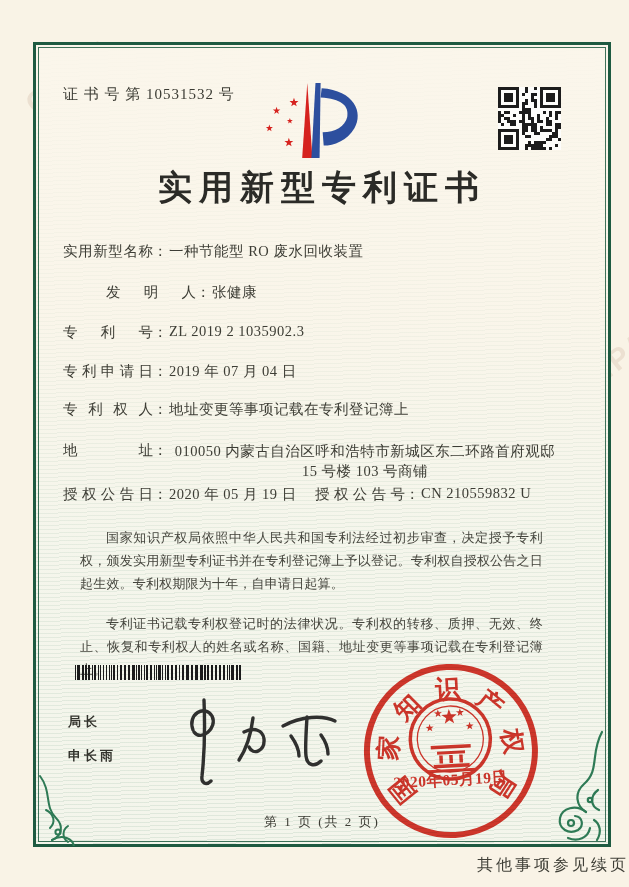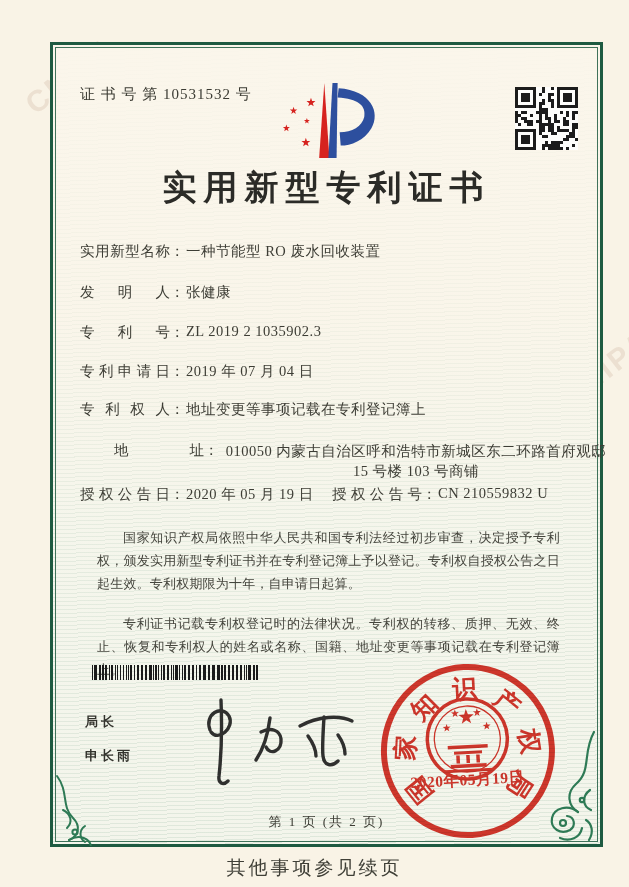--- a/index.html
+++ b/index.html
@@ -6,27 +6,27 @@
   .page{position:relative;width:629px;height:887px;background:#f9f3e6;overflow:hidden;
         font-family:"Liberation Serif","DejaVu Serif",serif;color:#3c3c34;}
   
   .wm{position:absolute;font-family:"Liberation Sans","DejaVu Sans",sans-serif;
       font-weight:bold;font-size:30px;letter-spacing:3px;color:rgba(185,150,125,0.20);
       transform:rotate(-38deg);white-space:nowrap;}
   .wm.light{color:rgba(185,150,125,0.12);}
   .wm-ring{position:absolute;left:150px;top:280px;width:300px;height:300px;border-radius:50%;
       border:10px solid rgba(215,185,155,0.08);}
   
-  .frame{position:absolute;left:50px;top:42px;width:547px;height:799px;
+  .frame{position:absolute;left:33px;top:42px;width:547px;height:799px;
       border:3px solid #1e5a41;
       background:
         linear-gradient(180deg, rgba(251,246,235,0.96) 0%, rgba(251,245,233,0.72) 34%,
                          rgba(243,245,235,0.40) 62%, rgba(234,241,233,0.22) 100%),
         repeating-linear-gradient(178deg, rgba(110,158,130,0.20) 0 1px, rgba(0,0,0,0) 1px 4px),
-        #f6f6ec;}
+        #f6f6ec; padding-left: 25px;}
   .frame::before{content:"";position:absolute;inset:2px;border:1px solid rgba(30,90,65,0.85);
       pointer-events:none;}
   .cert-no{position:absolute;left:27px;top:40px;font-size:15px;letter-spacing:1px;color:#3b3b33;}
   .logo{position:absolute;left:226px;top:34px;width:108px;height:84px;}
   .qr{position:absolute;left:462px;top:42px;width:63px;height:63px;background:#fdfdfb;}
   .title{position:absolute;left:0;top:120px;width:100%;text-align:center;
       font-size:34px;font-weight:bold;letter-spacing:7px;color:#2b2b27;}
   .fieldrow{position:absolute;left:27px;width:505px;height:22px;font-size:14.5px;
       color:#3d3d35;white-space:nowrap;}
   .f-label{display:inline-block;width:90px;text-align:justify;text-align-last:justify;
@@ -47,22 +47,22 @@
   .seal{position:absolute;left:324px;top:616px;width:182px;height:182px;
       transform:rotate(-3deg);mix-blend-mode:multiply;opacity:0.93;}
   .seal text{fill:#d5281e;font-family:"Liberation Serif",serif;font-weight:bold;}
   .seal .seal-char{font-size:25px;}
   .seal .seal-date{font-size:15.5px;letter-spacing:0.5px;}
   .flourish{position:absolute;pointer-events:none;}
   .flourish.br{right:-2px;bottom:-2px;width:72px;height:118px;}
   .flourish.bl{left:-2px;bottom:-2px;width:58px;height:76px;}
   .page-num{position:absolute;left:0;top:768px;width:100%;text-align:center;
       font-size:13px;letter-spacing:2px;color:#3c3c34;}
-  .cont-note{position:absolute;left:0;top:855px;width:100%;text-align:center;
-      font-size:19px;letter-spacing:3px;color:#3f3f37;}
+  .cont-note{position:absolute;left:0;top:855px;width:100%;text-align:right;
+      font-size:16px;letter-spacing:3px;color:#3f3f37;}
 </style>
 </head>
 <body>
 
 <div class="page">
 
   <div class="wm" style="left:18px;top:58px;">CNIPA</div>
   <div class="wm light" style="left:300px;top:95px;">CNIPA</div>
   <div class="wm" style="left:330px;top:248px;">CNIPA</div>
   <div class="wm" style="left:58px;top:508px;">CNIPA</div>
@@ -225,33 +225,33 @@
         <rect x="14" y="20" width="1" height="1" fill="#1c1c1c"></rect>
         <rect x="15" y="20" width="1" height="1" fill="#1c1c1c"></rect>
         <rect x="17" y="20" width="1" height="1" fill="#1c1c1c"></rect>
       </svg>
 
     <div class="title">实用新型专利证书</div>
 
     <div class="fieldrow" style="top:197px;">
       <span class="f-label">实用新型名称</span><span class="f-colon">：</span><span class="f-value">一种节能型 RO 废水回收装置</span>
     </div>
-    <div class="fieldrow" style="top:238px;">
+    <div class="fieldrow" style="top:238px;margin-left:43px;">
       <span class="f-label">发明人</span><span class="f-colon">：</span><span class="f-value">张健康</span>
     </div>
     <div class="fieldrow" style="top:278px;">
       <span class="f-label">专利号</span><span class="f-colon">：</span><span class="f-value">ZL 2019 2 1035902.3</span>
     </div>
     <div class="fieldrow" style="top:317px;">
       <span class="f-label">专利申请日</span><span class="f-colon">：</span><span class="f-value">2019 年 07 月 04 日</span>
     </div>
     <div class="fieldrow" style="top:355px;">
       <span class="f-label">专利权人</span><span class="f-colon">：</span><span class="f-value">地址变更等事项记载在专利登记簿上</span>
     </div>
-    <div class="fieldrow addr" style="top:396px;height:42px;margin-left:34px;">
+    <div class="fieldrow addr" style="top:396px;height:42px;">
       <span class="f-label">地址</span><span class="f-colon">：</span><span class="f-value">010050 内蒙古自治区呼和浩特市新城区东二环路首府观邸 15 号楼 103 号商铺</span>
     </div>
     <div class="fieldrow" style="top:440px;">
       <span>
         <span class="f-label">授权公告日</span><span class="f-colon">：</span><span class="f-value">2020 年 05 月 19 日</span>
       </span>
       <span class="pair2">
         <span class="f-label">授权公告号</span><span class="f-colon">：</span><span class="f-value">CN 210559832 U</span>
       </span>
     </div>

